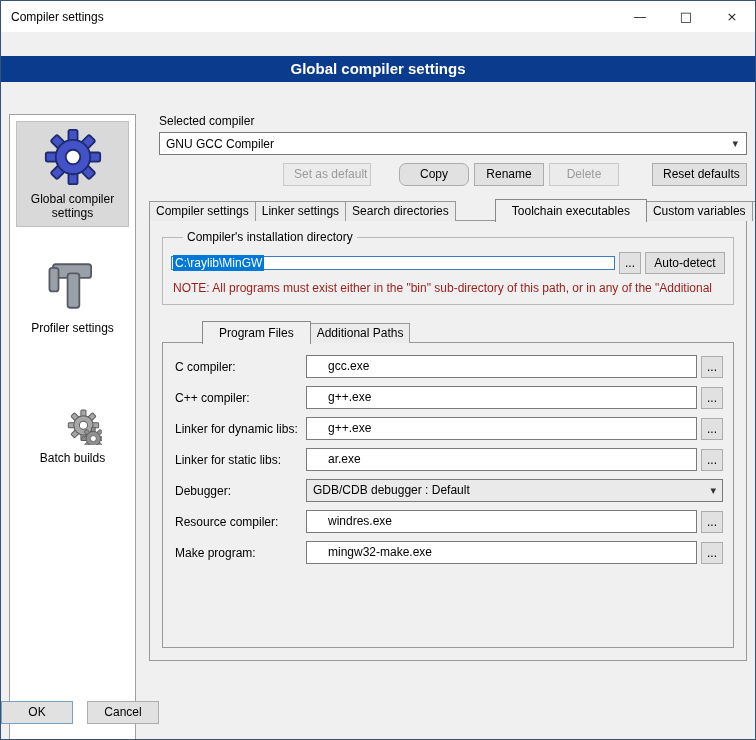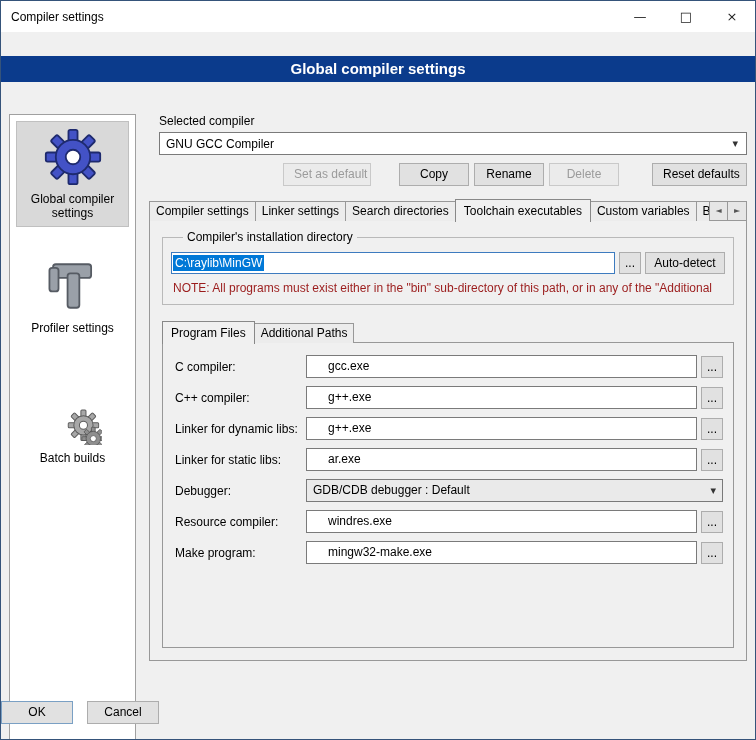--- a/index.html
+++ b/index.html
@@ -70,37 +70,38 @@
     display: flex; align-items: flex-end; height: 23px;
     margin: 8px 0 12px 10px;
   }
   .btn {
     height: 23px; line-height: 21px; text-align: center;
     background: #e1e1e1; border: 1px solid #adadad;
     padding: 0 10px; cursor: default; white-space: nowrap;
   }
   .btn.disabled { color: #9b9b9b; background: #ebebeb; border-color: #c9c9c9; }
   .actions .set-default { margin-left: 124px; width: 88px; }
-  .actions .copy   { margin-left: 28px; width: 70px; }
+  .actions .copy   { margin-left: 28px; width: 70px; border-radius: 7px; }
   .actions .rename { margin-left: 5px;  width: 70px; }
   .actions .delete { margin-left: 5px;  width: 70px; }
   .actions .reset  { margin-left: auto; width: 95px; margin-right: 0; }
 
   
   .tabstrip { display: flex; align-items: flex-end; height: 23px; position: relative; z-index: 2; }
   .tab {
     height: 20px; line-height: 19px; padding: 0 6px;
     background: #ececec; border: 1px solid #989898;
     border-bottom: none; margin-right: -1px; white-space: nowrap;
     cursor: default;
   }
   .tab.active {
     height: 23px; line-height: 22px; background: #f0f0f0;
-    padding: 0 8px; position: relative; z-index: 3; margin-bottom: -1px;
+    padding: 0 16px; position: relative; z-index: 3; margin-bottom: -1px;
     border-color: #888;
+    margin-left: 40px;
   }
   .tab.truncated { flex: 1; overflow: hidden; min-width: 0; }
   .tab-arrow {
     width: 19px; height: 20px; background: #e6e6e6; border: 1px solid #989898;
     font-size: 8px; text-align: center; line-height: 18px; color: #555;
     cursor: default; flex-shrink: 0; font-family:"DejaVu Sans",sans-serif;
   }
   .tab-arrow + .tab-arrow { border-left: none; }
 
   
@@ -113,21 +114,21 @@
   .groupbox {
     position: relative; border: 1px solid #b9b9b9;
     margin: 4px 2px 10px 2px; padding: 14px 8px 6px 8px;
   }
   .groupbox .group-label {
     position: absolute; top: -8px; left: 20px;
     background: #f0f0f0; padding: 0 4px;
   }
   .install-row { display: flex; align-items: center; }
   .install-input {
-    flex: 1; height: 22px; background: #fff;
+    flex: 1; height: 14px; background: #fff;
     border: 1px solid #3d7bbf; display: flex; align-items: center;
     padding: 0 1px;
   }
   .sel-text { background: #0078d7; color: #fff; padding: 1px 2px; white-space: pre; }
   .mini-btn {
     width: 22px; height: 22px; margin-left: 4px;
     background: #e1e1e1; border: 1px solid #adadad;
     text-align: center; line-height: 20px; cursor: default; flex-shrink: 0;
   }
   .autodetect-btn {

